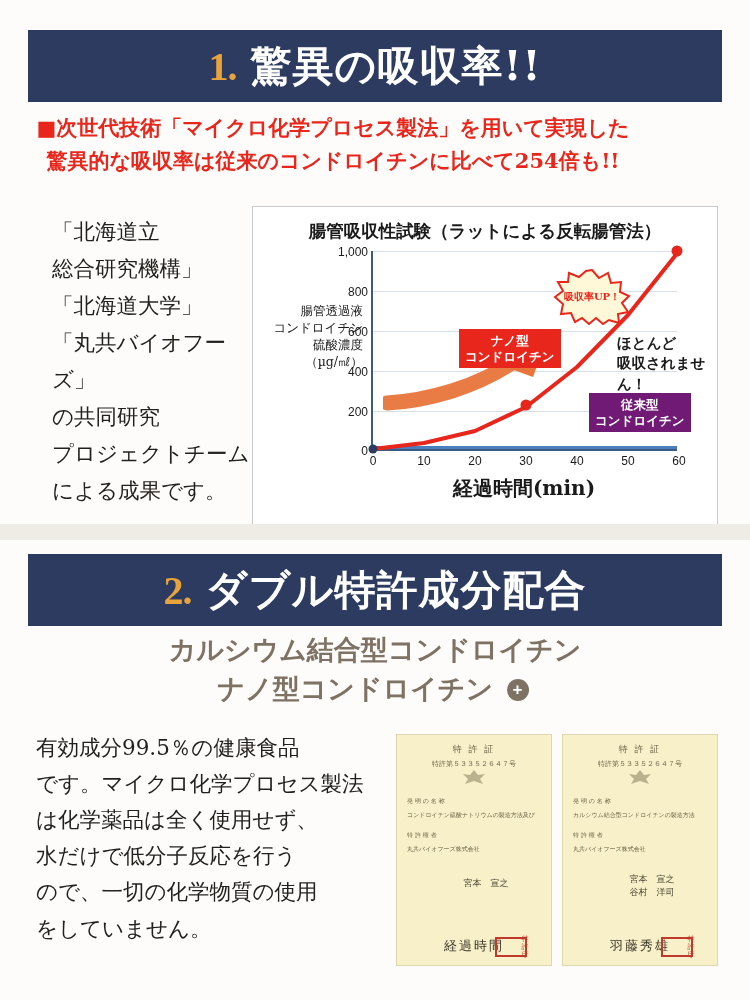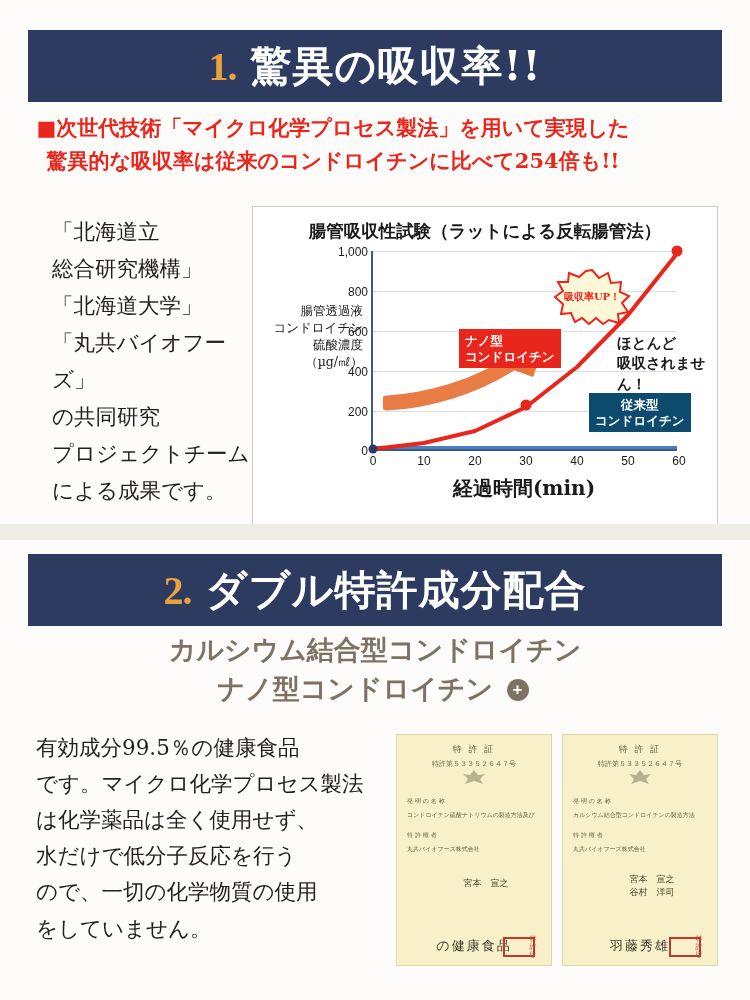--- a/index.html
+++ b/index.html
@@ -175,26 +175,26 @@
     transform: translate(-50%, 50%);
   }
   .tagred {
     position: absolute;
     background: #e8261c;
     color: #fff;
     font-size: 12.5px;
     font-weight: bold;
     line-height: 1.25;
     padding: 4px 6px;
-    text-align: left;
+    text-align: center;
     font-family: "DejaVu Serif", serif;
   }
   .tagnavy {
     position: absolute;
-    background: #0c4a6e;
+    background: #701a75;
     color: #fff;
     font-size: 12.5px;
     font-weight: bold;
     line-height: 1.25;
     padding: 4px 6px;
     text-align: center;
     font-family: "DejaVu Serif", serif;
   }
   .burst {
     position: absolute;
@@ -323,21 +323,21 @@
     position: absolute;
     left: 0; bottom: 10px; width: 100%;
     text-align: center;
     font-size: 13px;
     letter-spacing: 2px;
     color: #3b3629;
     font-family: "DejaVu Serif", serif;
   }
   .cert .seal {
     position: absolute;
-    right: 16px;
+    right: 24px;
     bottom: 8px;
     width: 20px; height: 20px;
     border: 2px solid #c0392b;
     color: #c0392b;
     font-size: 7px;
     line-height: 8px;
     display: flex;
     align-items: center;
     justify-content: center;
     text-align: center;
@@ -497,21 +497,21 @@
       <div class="ct">特 許 証</div>
       <div class="cnum">特許第５３３５２６４７号</div>
       <svg class="emblem" viewBox="0 0 26 16">
         <path d="M13,1 L17,6 L24,5 L19,10 L22,15 L13,12 L4,15 L7,10 L2,5 L9,6 Z" fill="#8a8160"></path>
       </svg>
       <div class="crow" style="top:62px;">発 明 の 名 称</div>
       <div class="crow" style="top:76px;">コンドロイチン硫酸ナトリウムの製造方法及び</div>
       <div class="crow" style="top:96px;">特 許 権 者</div>
       <div class="crow" style="top:110px;">丸共バイオフーズ株式会社</div>
       <div class="cname" style="top:142px;white-space:pre-line;">宮本　宣之</div>
-      <div class="csign">の健康食品</div>
+      <div class="csign">経過時間</div>
       <div class="seal">特許庁</div>
     </div>
 
     <div class="cert">
       <div class="ct">特 許 証</div>
       <div class="cnum">特許第５３３５２６４７号</div>
       <svg class="emblem" viewBox="0 0 26 16">
         <path d="M13,1 L17,6 L24,5 L19,10 L22,15 L13,12 L4,15 L7,10 L2,5 L9,6 Z" fill="#8a8160"></path>
       </svg>
       <div class="crow" style="top:62px;">発 明 の 名 称</div>

